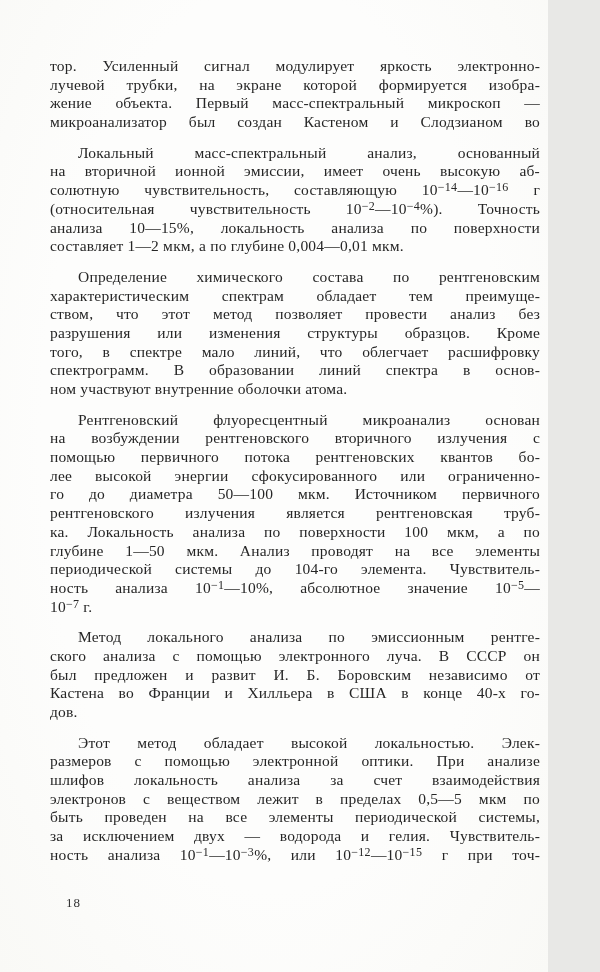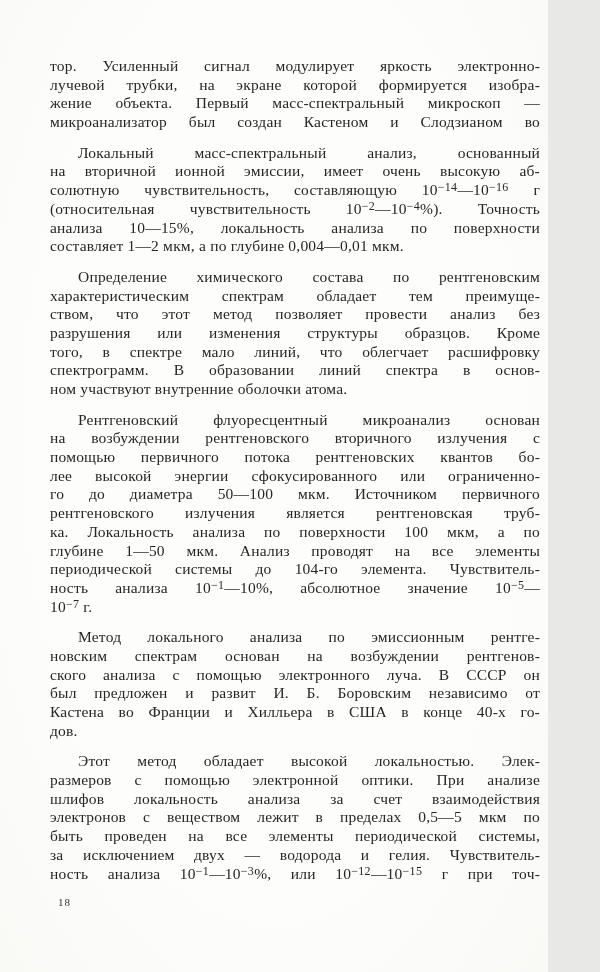--- a/index.html
+++ b/index.html
@@ -47,23 +47,23 @@
     margin-top: 12px;
   }
   .line sup {
     font-size: 12px;
     line-height: 0;
     vertical-align: 4.5px;
     letter-spacing: 0.3px;
   }
   .page-number {
     position: absolute;
-    left: 58px;
+    left: 66px;
     top: 893px;
-    font-size: 11px;
+    font-size: 13px;
     line-height: 19px;
     color: #333333;
     letter-spacing: 1px;
   }
 </style>
 </head>
 <body>
 
 <div class="scan-page">
   <div class="text-block">
@@ -98,21 +98,20 @@
         <div class="line">го до диаметра 50—100 мкм. Источником первичного</div>
         <div class="line">рентгеновского излучения является рентгеновская труб-</div>
         <div class="line">ка. Локальность анализа по поверхности 100 мкм, а по</div>
         <div class="line">глубине 1—50 мкм. Анализ проводят на все элементы</div>
         <div class="line">периодической системы до 104-го элемента. Чувствитель-</div>
         <div class="line">ность анализа 10<sup>−1</sup>—10%, абсолютное значение 10<sup>−5</sup>—</div>
         <div class="line end">10<sup>−7</sup> г.</div>
       </div>
       <div class="para">
         <div class="line indent">Метод локального анализа по эмиссионным рентге-</div>
-        <div class="line">новским спектрам основан на возбуждении рентгенов-</div>
         <div class="line">ского анализа с помощью электронного луча. В СССР он</div>
         <div class="line">был предложен и развит И. Б. Боровским независимо от</div>
         <div class="line">Кастена во Франции и Хилльера в США в конце 40-х го-</div>
         <div class="line end">дов.</div>
       </div>
       <div class="para">
         <div class="line indent">Этот метод обладает высокой локальностью. Элек-</div>
         <div class="line">размеров с помощью электронной оптики. При анализе</div>
         <div class="line">шлифов локальность анализа за счет взаимодействия</div>
         <div class="line">электронов с веществом лежит в пределах 0,5—5 мкм по</div>

